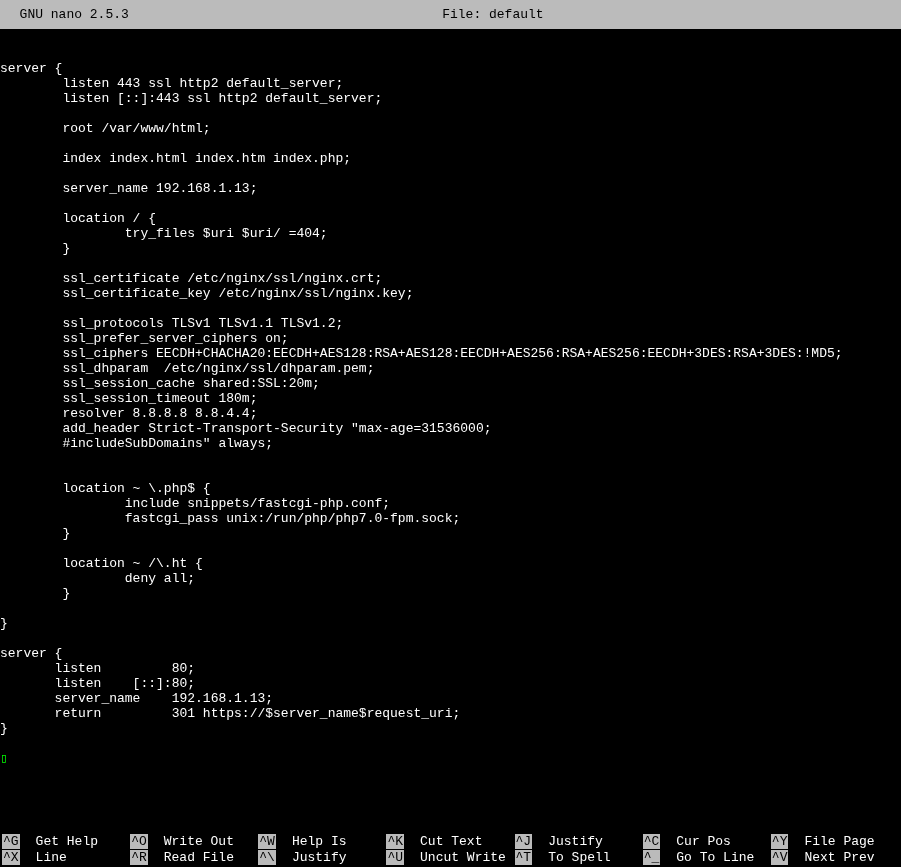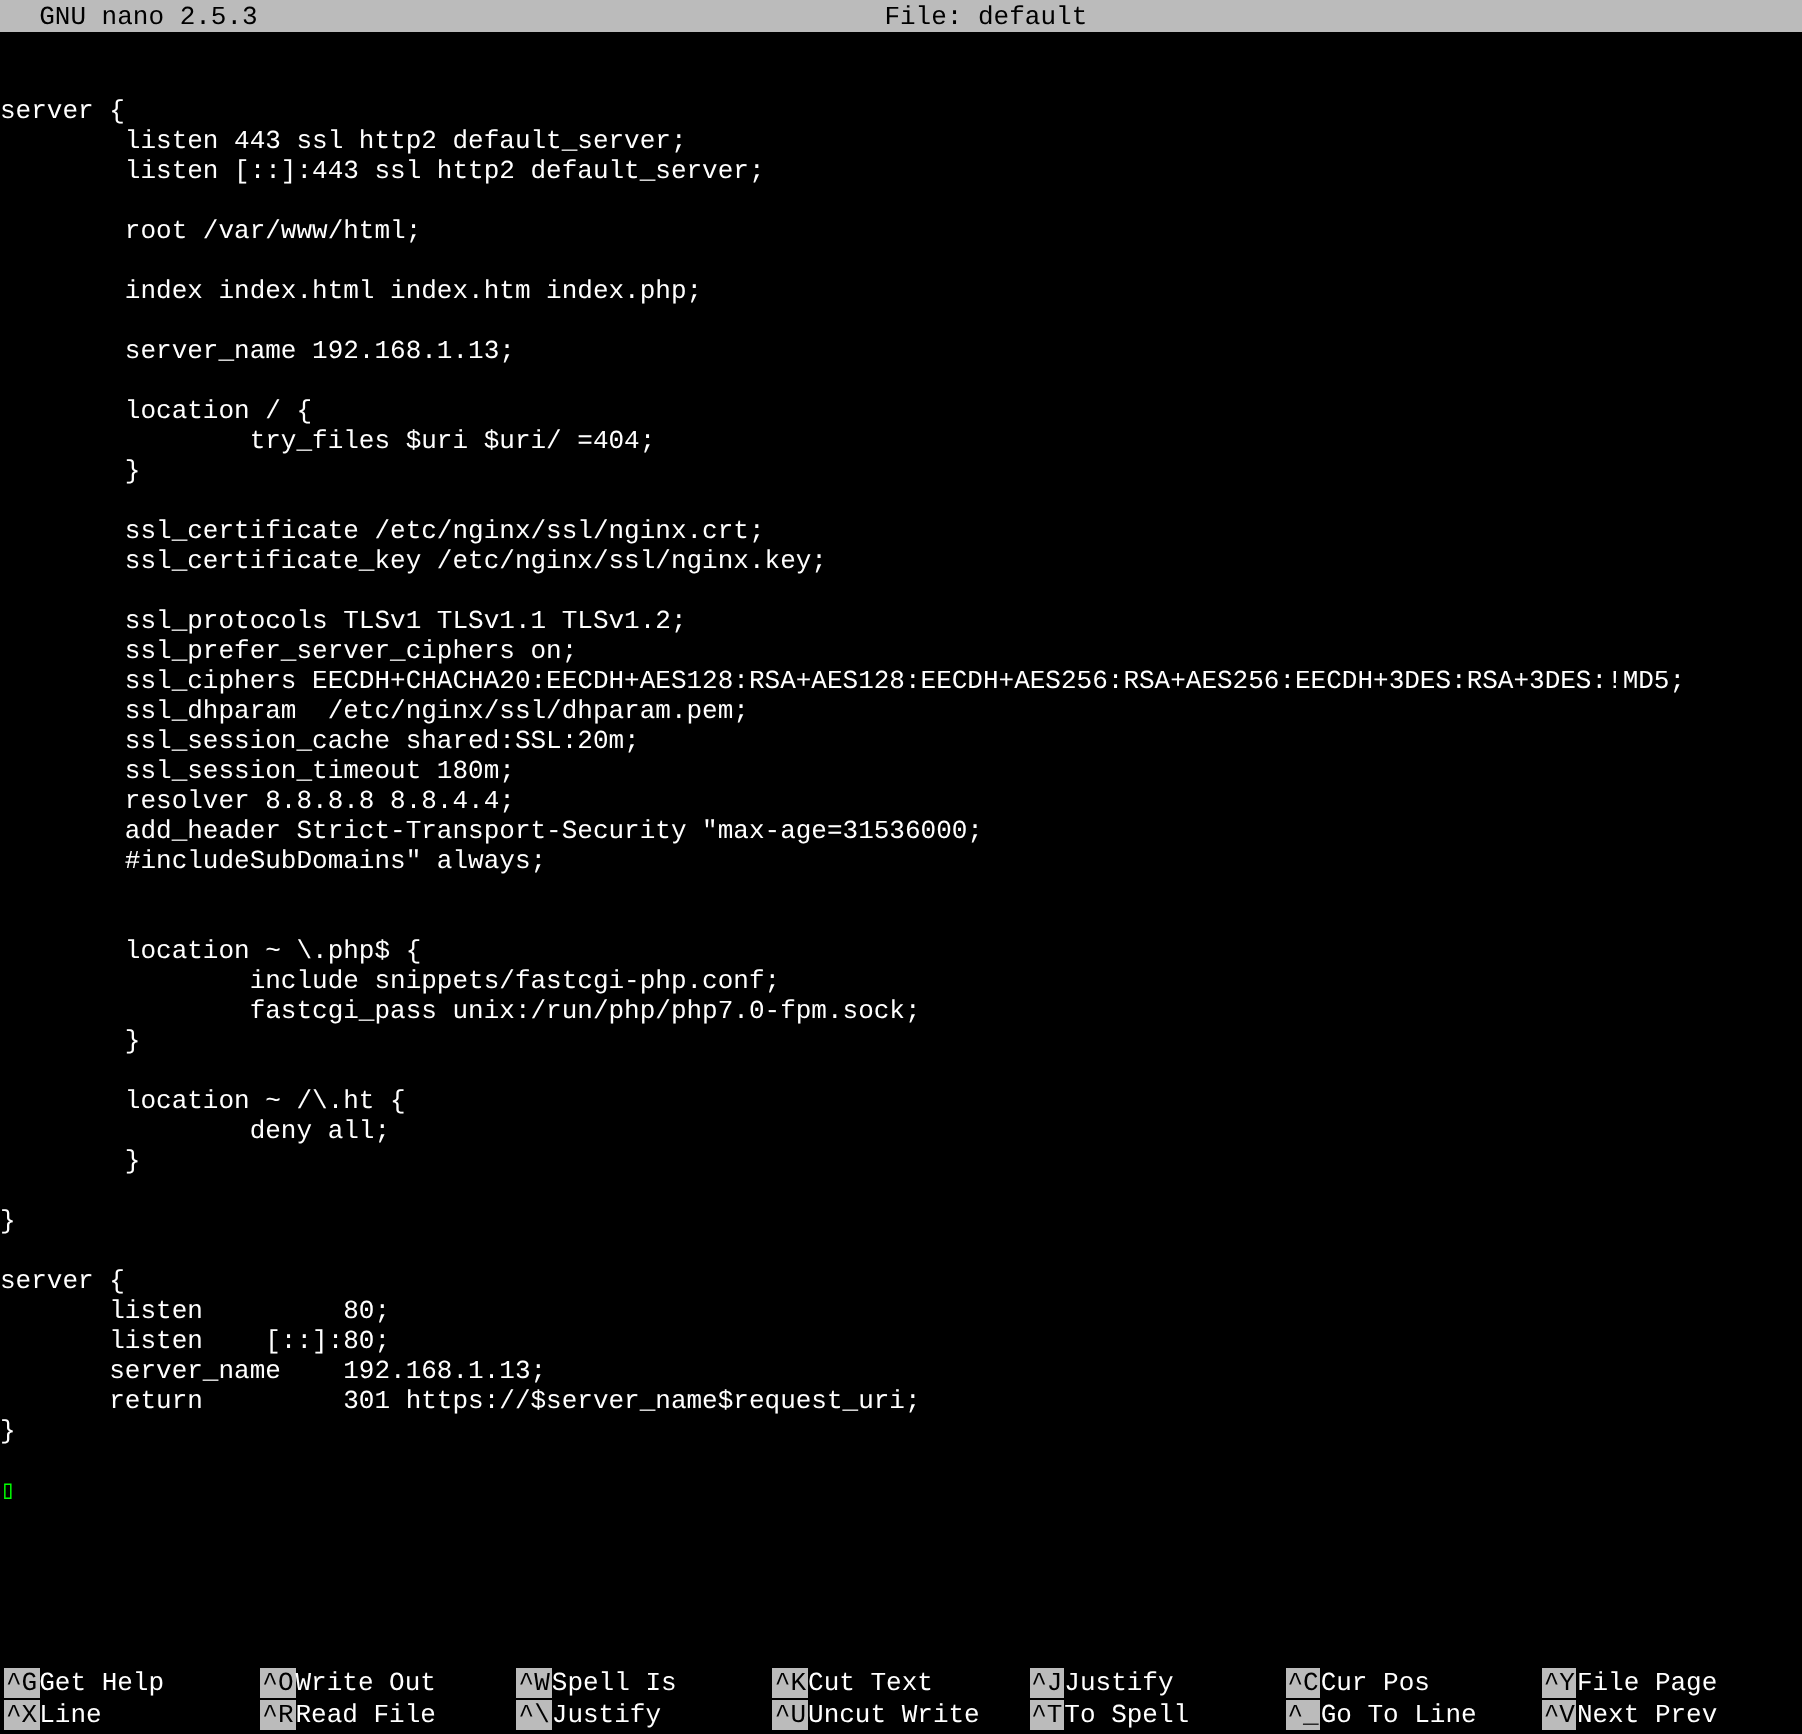--- a/index.html
+++ b/index.html
@@ -10,21 +10,21 @@
       font-family: "Courier New", Courier, monospace;
       font-size: 13px;
       line-height: 15px;
       color: #ffffff;
       overflow: hidden;
       position: relative;
     }
     .titlebar {
       background: #bbbbbb;
       color: #000000;
-      height: 16px;
+      height: 29px;
       display: flex;
       align-items: center;
       padding: 0 4px;
       white-space: pre;
     }
     .titlebar .left { flex: 0 0 auto; }
     .titlebar .center { flex: 1; text-align: center; }
     .titlebar .right { flex: 0 0 auto; width: 40px; }
     .editor {
       white-space: pre;
@@ -46,37 +46,37 @@
       grid-template-rows: 16px 16px;
       padding: 0 2px 2px 2px;
     }
     .menu-item { white-space: pre; display: flex; align-items: center; }
     .key {
       background: #bbbbbb;
       color: #000000;
       display: inline-block;
       padding: 0 1px;
     }
-    .label { margin-left: 0; }
+    .label { margin-left: 16px; }
   </style>
 </head>
 <body>
 
 <div class="titlebar">
   <span class="left">  GNU nano 2.5.3</span>
   <span class="center">File: default</span>
   <span class="right"></span>
 </div>
 
 <div class="editor" id="editor"><div class="editor-line">&nbsp;</div><div class="editor-line">server {</div><div class="editor-line">        listen 443 ssl http2 default_server;</div><div class="editor-line">        listen [::]:443 ssl http2 default_server;</div><div class="editor-line">&nbsp;</div><div class="editor-line">        root /var/www/html;</div><div class="editor-line">&nbsp;</div><div class="editor-line">        index index.html index.htm index.php;</div><div class="editor-line">&nbsp;</div><div class="editor-line">        server_name 192.168.1.13;</div><div class="editor-line">&nbsp;</div><div class="editor-line">        location / {</div><div class="editor-line">                try_files $uri $uri/ =404;</div><div class="editor-line">        }</div><div class="editor-line">&nbsp;</div><div class="editor-line">        ssl_certificate /etc/nginx/ssl/nginx.crt;</div><div class="editor-line">        ssl_certificate_key /etc/nginx/ssl/nginx.key;</div><div class="editor-line">&nbsp;</div><div class="editor-line">        ssl_protocols TLSv1 TLSv1.1 TLSv1.2;</div><div class="editor-line">        ssl_prefer_server_ciphers on;</div><div class="editor-line">        ssl_ciphers EECDH+CHACHA20:EECDH+AES128:RSA+AES128:EECDH+AES256:RSA+AES256:EECDH+3DES:RSA+3DES:!MD5;</div><div class="editor-line">        ssl_dhparam  /etc/nginx/ssl/dhparam.pem;</div><div class="editor-line">        ssl_session_cache shared:SSL:20m;</div><div class="editor-line">        ssl_session_timeout 180m;</div><div class="editor-line">        resolver 8.8.8.8 8.8.4.4;</div><div class="editor-line">        add_header Strict-Transport-Security "max-age=31536000;</div><div class="editor-line">        #includeSubDomains" always;</div><div class="editor-line">&nbsp;</div><div class="editor-line">&nbsp;</div><div class="editor-line">        location ~ \.php$ {</div><div class="editor-line">                include snippets/fastcgi-php.conf;</div><div class="editor-line">                fastcgi_pass unix:/run/php/php7.0-fpm.sock;</div><div class="editor-line">        }</div><div class="editor-line">&nbsp;</div><div class="editor-line">        location ~ /\.ht {</div><div class="editor-line">                deny all;</div><div class="editor-line">        }</div><div class="editor-line">&nbsp;</div><div class="editor-line">}</div><div class="editor-line">&nbsp;</div><div class="editor-line">server {</div><div class="editor-line">       listen         80;</div><div class="editor-line">       listen    [::]:80;</div><div class="editor-line">       server_name    192.168.1.13;</div><div class="editor-line">       return         301 https://$server_name$request_uri;</div><div class="editor-line">}</div><div class="editor-line">&nbsp;</div><div class="editor-line"><span class="cursor">▯</span></div></div>
 
 <div class="menubar" id="menubar" style="grid-template-columns: repeat(7, 1fr);">
     <div class="menu-item"><span class="key">^G</span><span class="label">Get Help</span></div>
     <div class="menu-item"><span class="key">^O</span><span class="label">Write Out</span></div>
-    <div class="menu-item"><span class="key">^W</span><span class="label">Spell Is</span></div>
+    <div class="menu-item"><span class="key">^W</span><span class="label">Help Is</span></div>
     <div class="menu-item"><span class="key">^K</span><span class="label">Cut Text</span></div>
     <div class="menu-item"><span class="key">^J</span><span class="label">Justify</span></div>
     <div class="menu-item"><span class="key">^C</span><span class="label">Cur Pos</span></div>
     <div class="menu-item"><span class="key">^Y</span><span class="label">File Page</span></div>
     <div class="menu-item"><span class="key">^X</span><span class="label">Line</span></div>
     <div class="menu-item"><span class="key">^R</span><span class="label">Read File</span></div>
     <div class="menu-item"><span class="key">^\</span><span class="label">Justify</span></div>
     <div class="menu-item"><span class="key">^U</span><span class="label">Uncut Write</span></div>
     <div class="menu-item"><span class="key">^T</span><span class="label">To Spell</span></div>
     <div class="menu-item"><span class="key">^_</span><span class="label">Go To Line</span></div>

